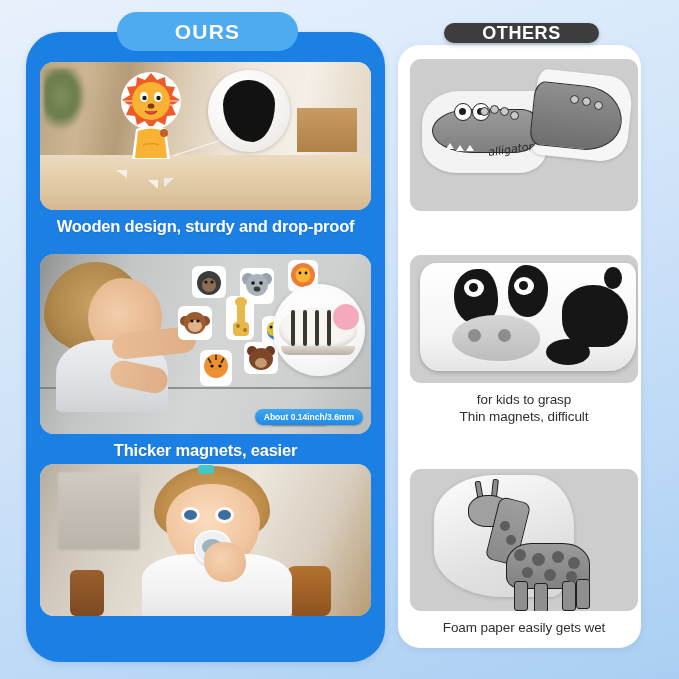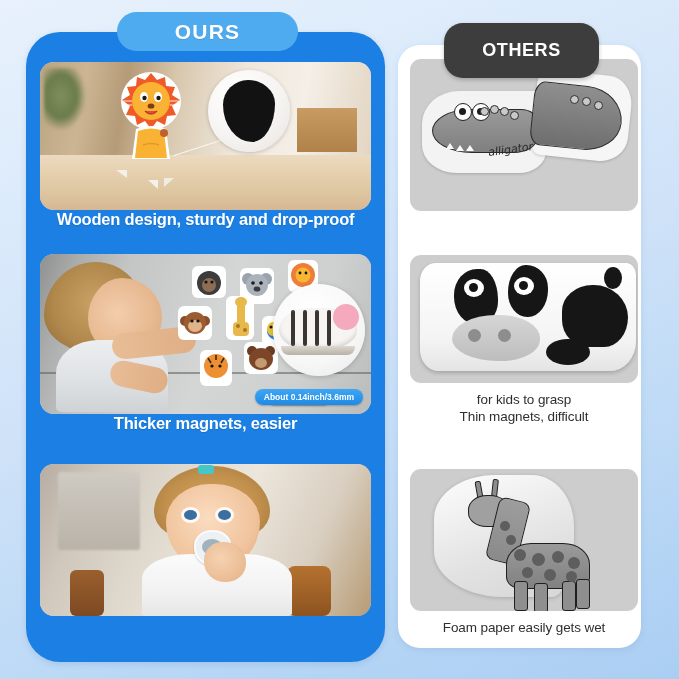--- a/index.html
+++ b/index.html
@@ -56,20 +56,21 @@
     overflow: hidden;
     position: relative;
     background: #d9d2c6;
   }
   .ours-caption {
     color: #ffffff;
     font-size: 16.5px;
     font-weight: bold;
     text-align: center;
     line-height: 1.12;
+    padding-top: 7px;
     letter-spacing: -0.2px;
     text-shadow: 0 1px 1px rgba(0,0,0,0.12);
   }
 
   
   .ph1 { height: 148px; }
   .ph1 .bg-wall {
     position: absolute; left:0; top:0; width:100%; height: 64%;
     background: linear-gradient(100deg,#b9a582 0%,#cdb593 14%,#b59b78 26%,#d8c7ad 40%,#efe7dc 60%,#f4efe7 78%,#e2d5c2 100%);
   }
@@ -111,21 +112,21 @@
   }
   .ph1 .chip { position:absolute; width:0;height:0; }
   .ph1 .chip.c1 { left:76px; top:108px;
     border-left:11px solid transparent; border-right:0 solid transparent; border-top:8px solid #f3f0ea; }
   .ph1 .chip.c2 { left:108px; top:118px;
     border-left:10px solid transparent; border-right:0 solid transparent; border-top:9px solid #f5f2ec; }
   .ph1 .chip.c3 { left:124px; top:116px;
     border-right:10px solid transparent; border-left:0 solid transparent; border-top:9px solid #efece5; }
 
   
-  .ph2 { height: 160px; }
+  .ph2 { height: 180px; }
   .ph2 .fridge {
     position:absolute; left:0; top:0; width:100%; height:100%;
     background: linear-gradient(110deg,#8e918f 0%,#a9acaa 10%,#c3c6c4 24%,#d3d6d4 52%,#cdd0ce 78%,#b9bcba 100%);
   }
   .ph2 .fridge .seam {
     position:absolute; left:0; top:74%; width:100%; height:2px; background:rgba(90,94,92,0.55);
   }
   .ph2 .fridge .handle {
     position:absolute; right:44px; bottom:9px; width:56px; height:9px;
     background:#9ba09e; border-radius:3px; box-shadow:0 1px 2px rgba(0,0,0,0.25);
@@ -260,21 +261,21 @@
     height: 603px;
     background: #ffffff;
     border-radius: 22px;
     box-shadow: 0 2px 7px rgba(90,130,180,0.16);
   }
   .others-badge {
     position: absolute;
     left: 444px;
     top: 23px;
     width: 155px;
-    height: 55px;
+    height: 20px;
     background: #3d3d3d;
     border-radius: 19px;
     display:flex; align-items:center; justify-content:center;
     color:#ffffff; font-size:18px; font-weight:bold; letter-spacing:0.6px;
     z-index: 6;
     box-shadow: 0 2px 4px rgba(0,0,0,0.22);
   }
   .others-panel { position:absolute; left:12px; width:228px; }
   .others-panel .imgbox {
     width: 228px;

